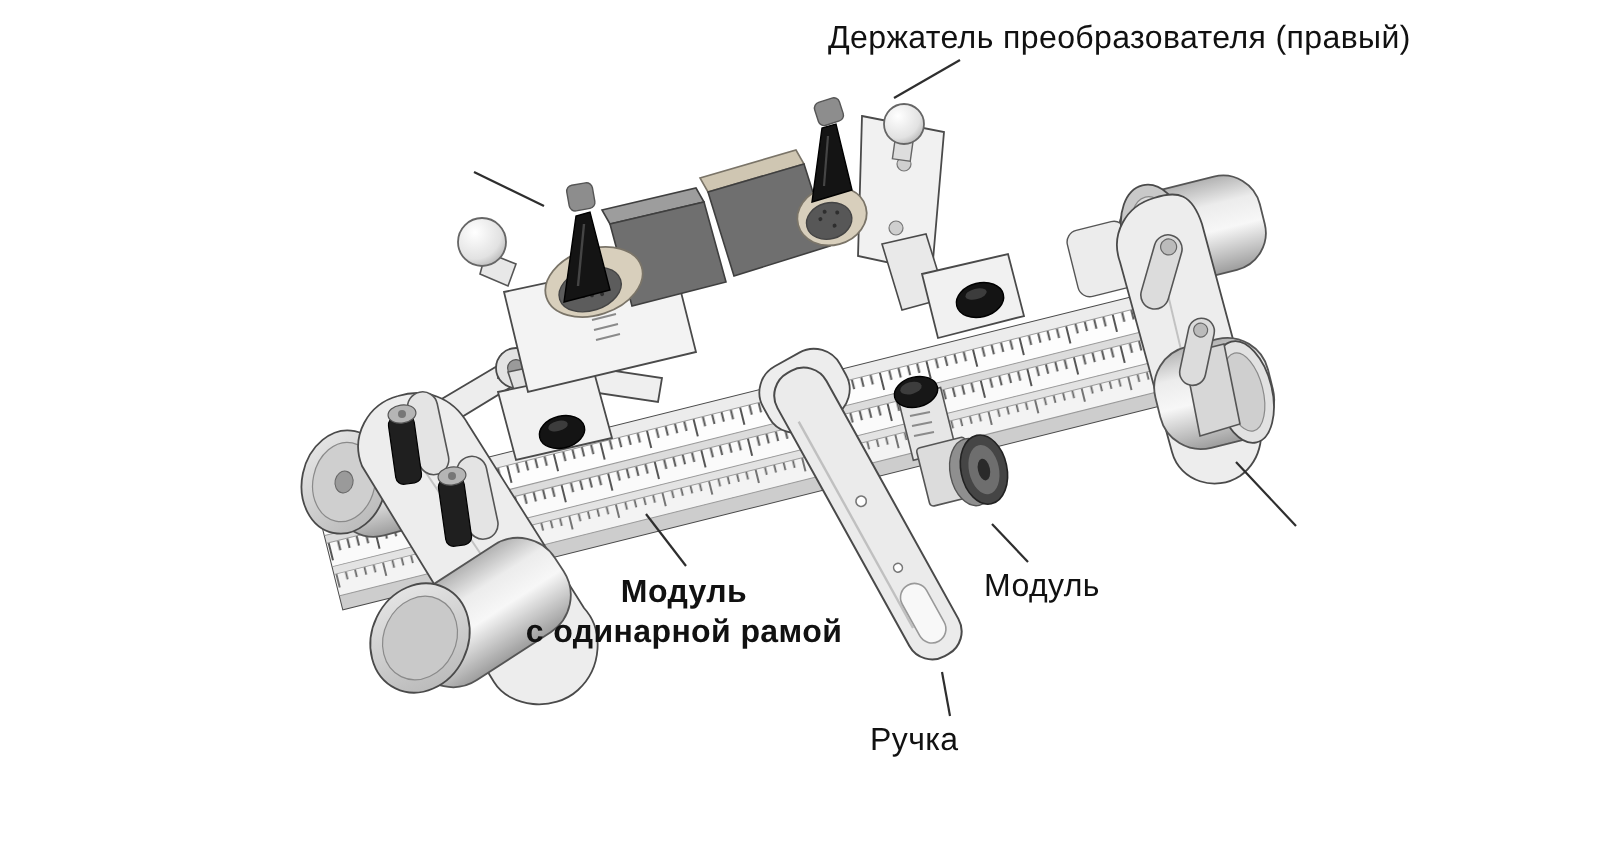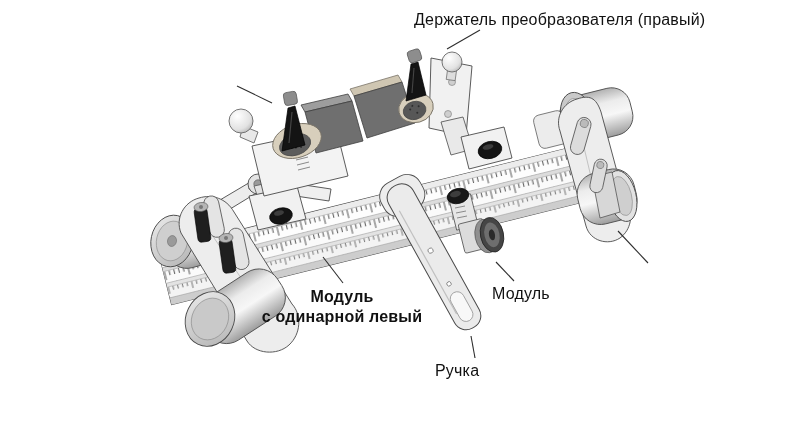--- a/index.html
+++ b/index.html
@@ -239,21 +239,21 @@
     <line x1="471" y1="336" x2="475" y2="358"></line>
     <line x1="618" y1="231" x2="648" y2="263"></line>
   </g>
 </svg>
 
 <div class="lbl" style="left:414px;top:12px;">Держатель преобразователя (правый)</div>
 
 
 <div class="lbl lbl-center" style="left:252px;top:287px;">
   <div>Модуль</div>
-  <div>с одинарной левый</div>
+  <div>с одинарной рамой</div>
 </div>
 
 <div class="lbl" style="left:492px;top:286px;">Модуль</div>
 
 <div class="lbl" style="left:435px;top:363px;">Ручка</div>
 
 
 </div>
 
 </body></html>

